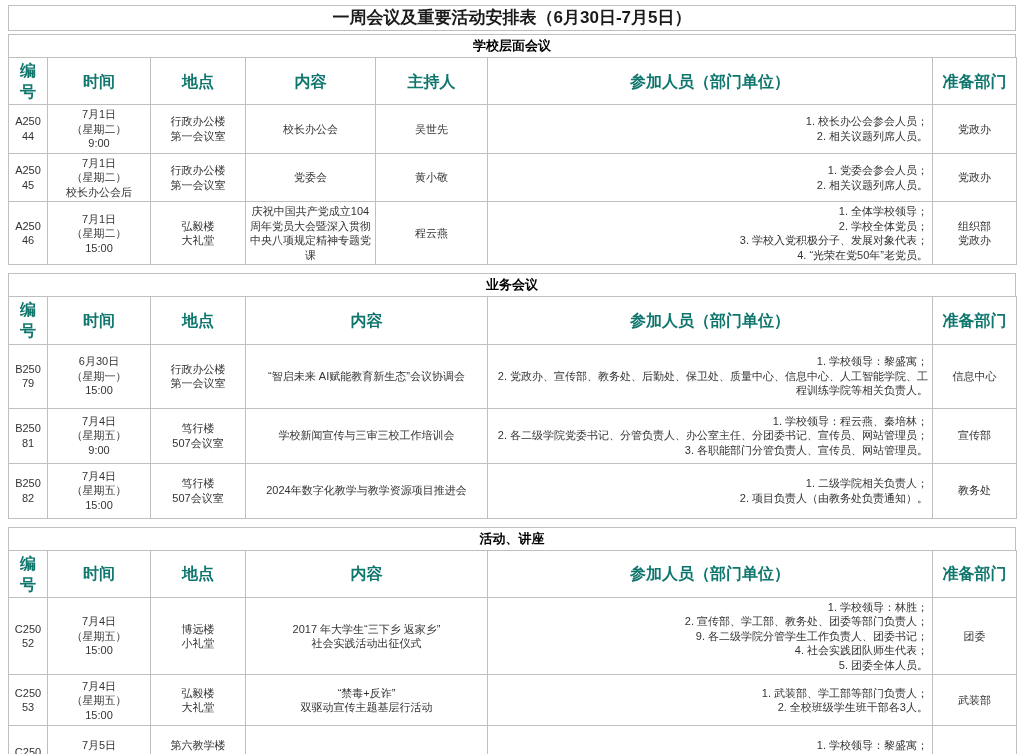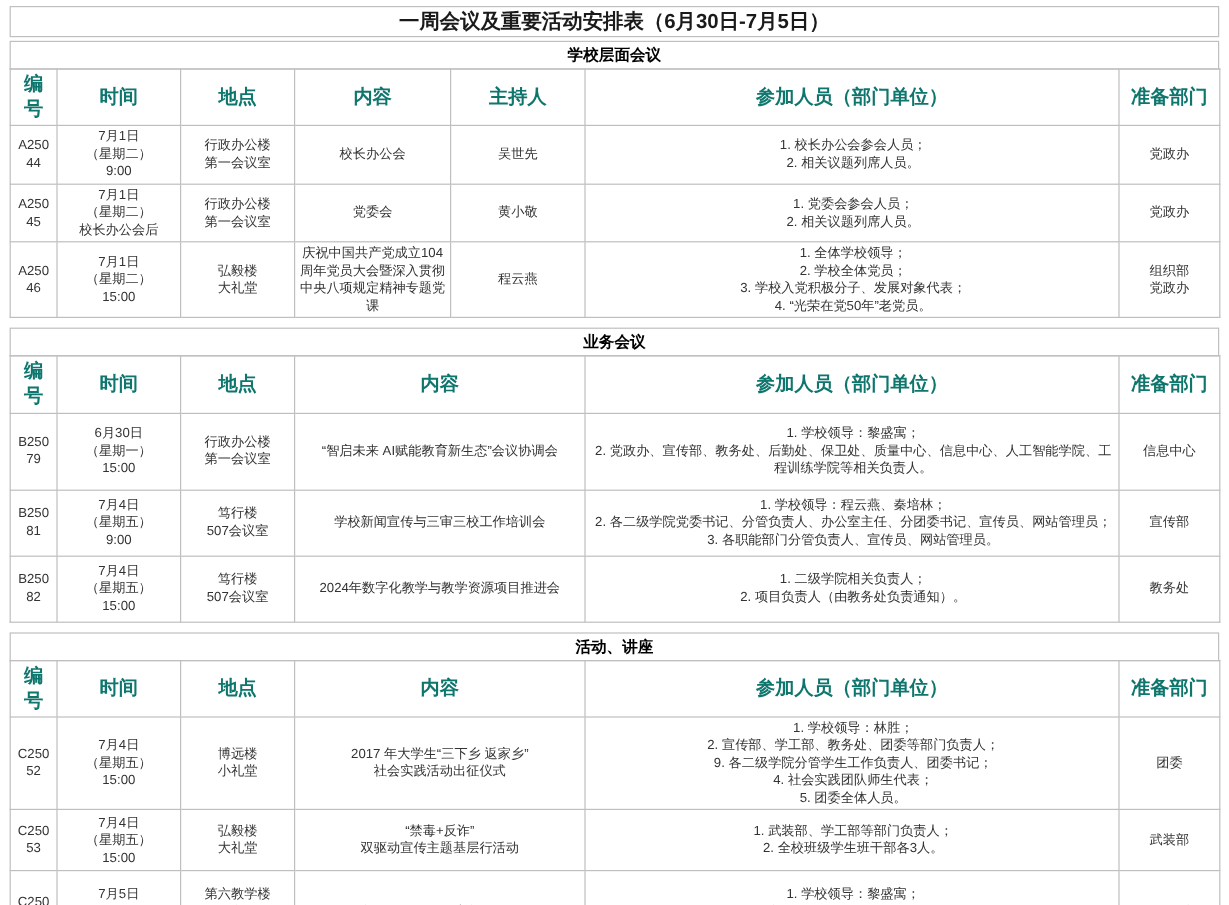--- a/index.html
+++ b/index.html
@@ -44,21 +44,21 @@
     vertical-align: middle;
     font-size: 11px;
     line-height: 1.32;
     padding: 2px 4px;
     white-space: pre-line;
     box-sizing: border-box;
     overflow: hidden;
     word-break: break-all;
   }
   th { font-weight: bold; font-size: 16px; height: 26px; color: #0f766e; }
-  td.participants { text-align: center; padding-left: 6px; }
+  td.participants { text-align: right; padding-left: 6px; }
 </style>
 </head>
 <body>
 
 <div class="page">
 
   <div class="title-box">一周会议及重要活动安排表（6月30日-7月5日）</div>
 
   <div class="section-bar">学校层面会议</div>
   <table>

